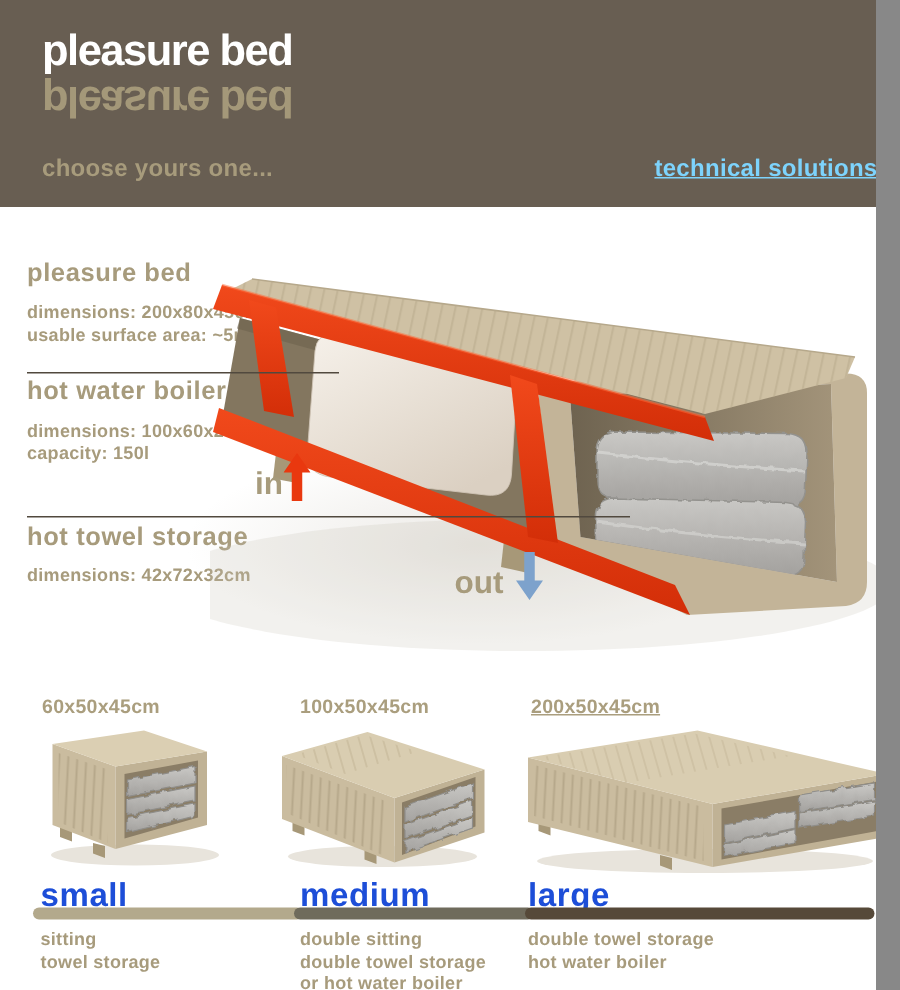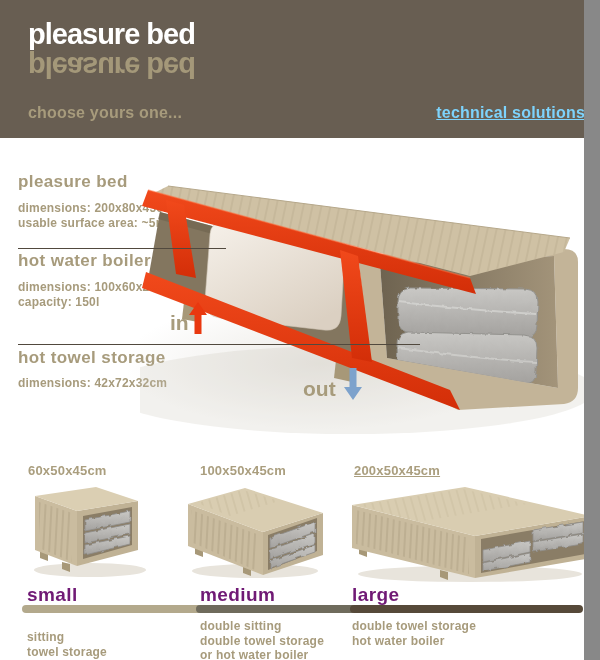--- a/index.html
+++ b/index.html
@@ -13,21 +13,21 @@
   .tagline{position:absolute;left:28px;top:104px;font-size:16px;color:#a79b7c;letter-spacing:.2px;}
   .techsol{position:absolute;right:15px;top:104px;font-size:16px;color:#7dd3fc;letter-spacing:.2px;text-decoration:underline;}
   
   .sec-h{position:absolute;font-size:17px;color:#a79b7c;letter-spacing:.4px;white-space:nowrap;}
   .spec{position:absolute;font-size:12px;line-height:15px;color:#a79b7c;letter-spacing:.2px;white-space:nowrap;}
   .leader{position:absolute;height:1px;background:#51493e;z-index:6;}
   .flow-label{position:absolute;font-size:21px;color:#a79b7c;z-index:6;text-align:right;}
   .arrow{position:absolute;z-index:6;}
   
   .vdim{position:absolute;font-size:13px;color:#aa9e7e;letter-spacing:.2px;white-space:nowrap;}
-  .vname{position:absolute;font-size:19px;color:#701a75;letter-spacing:.4px;}
+  .vname{position:absolute;font-size:22px;color:#1d4ed8;letter-spacing:.4px;}
   .bar-seg{position:absolute;top:605px;height:8px;border-radius:4px;}
   .features{position:absolute;top:619px;font-size:12px;line-height:14.5px;color:#a79b7c;letter-spacing:.2px;white-space:nowrap;}
   .features div{margin:0;}
   .bigshadow{position:absolute;left:40px;top:268px;width:560px;height:190px;z-index:1;
      background:radial-gradient(ellipse 50% 50% at 50% 50%,rgba(203,197,186,.38),rgba(203,197,186,0) 70%);}
   svg{display:block;}
   .bench{position:absolute;left:140px;top:152px;z-index:2;}
   .minibox{position:absolute;z-index:2;}
   .defsvg{position:absolute;width:0;height:0;}
 </style>
@@ -201,21 +201,21 @@
   </svg>
 
   <div class="vname" style="left:27px;top:584px;">small</div>
   <div class="vname" style="left:200px;top:584px;">medium</div>
   <div class="vname" style="left:352px;top:584px;">large</div>
 
   <div class="bar-seg" style="left:22px;width:180px;background:#b3a98c;z-index:2;"></div>
   <div class="bar-seg" style="left:196px;width:160px;background:#6f6b5c;z-index:3;"></div>
   <div class="bar-seg" style="left:350px;width:233px;background:#564939;z-index:4;"></div>
 
-  <div class="features" style="left:27px;margin-top:11px;">
+  <div class="features" style="left:27px;">
     <div>sitting</div>
     <div>towel storage</div>
   </div>
   <div class="features" style="left:200px;">
     <div>double sitting</div>
     <div>double towel storage</div>
     <div>or hot water boiler</div>
   </div>
   <div class="features" style="left:352px;">
     <div>double towel storage</div>

